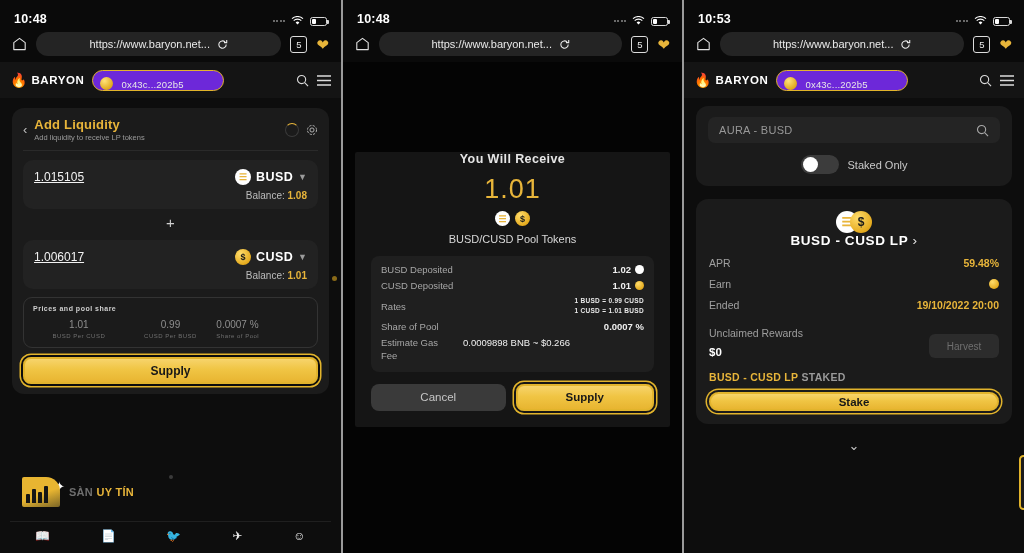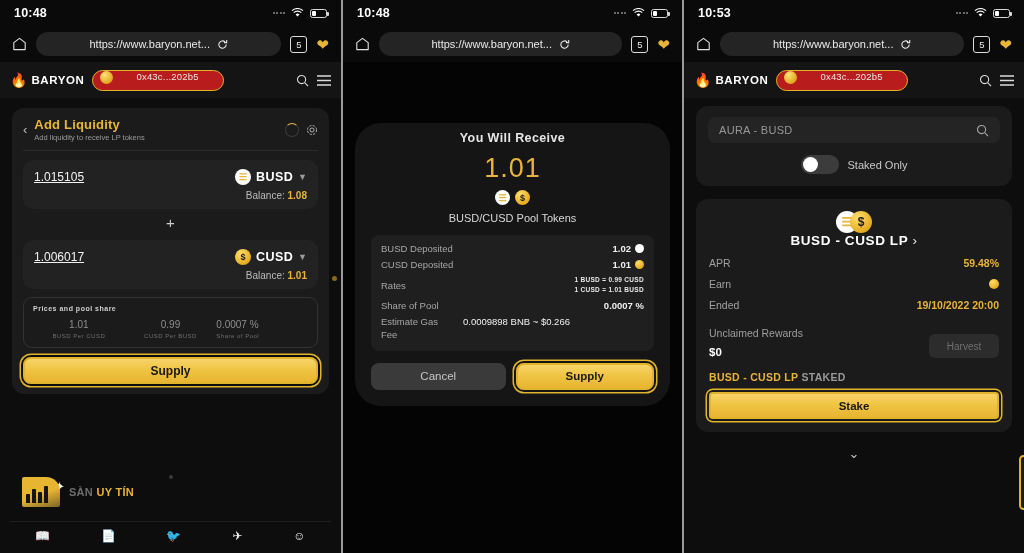--- a/index.html
+++ b/index.html
@@ -9,21 +9,21 @@
     font-family: "Liberation Sans", sans-serif;
     overflow: hidden;
   }
   .stage { width: 1024px; height: 553px; display: flex; background:#0a0a0a; }
   .panel { width: 341px; height: 553px; position: relative; overflow: hidden; background:#0d0d0d; }
   .panel + .panel { border-left: 2px solid #9a9a9a; }
   .panel:nth-child(3) { width: 342px; }
 
   
   .statusbar {
-    height: 26px; display: flex; align-items: center; justify-content: space-between;
+    height: 26px; display: flex; align-items: flex-end; justify-content: space-between;
     padding: 0 14px; background: #0a0a0a; color: #fff;
   }
   .st-time { font-size: 12.5px; font-weight: bold; letter-spacing: .2px; }
   .st-right { display: flex; align-items: center; gap: 6px; }
   .dots { display:flex; gap:1.5px; align-items:center; }
   .dots i { display:block; width:2px; height:2px; background:#8a8a8a; border-radius:50%; }
   .batt { width: 17px; height: 9px; border: 1.2px solid #d8d8d8; border-radius: 2.5px; position: relative; }
   .batt::after { content:""; position:absolute; right:-3px; top:2.4px; width:1.6px; height:4px; background:#d8d8d8; border-radius:0 1px 1px 0; }
   .batt i { position:absolute; left:1px; top:1px; bottom:1px; width:4px; background:#fff; border-radius:1px; }
 
@@ -46,21 +46,21 @@
   
   .appheader {
     height: 36px; background: #141414; display: flex; align-items: center;
     gap: 8px; padding: 0 10px; position: relative;
   }
   .brand { display: flex; align-items: center; gap: 4px; }
   .brand .flame { color: #f0b90b; font-size: 14px; line-height: 1; }
   .brand .bname { color:#fff; font-size: 11.5px; font-weight: bold; letter-spacing: .6px; }
   .addrpill {
     flex: 1; max-width: 132px; height: 21px; border: 1px solid #e2b42c; border-radius: 11px;
-    display: flex; align-items: flex-start; gap: 23px; padding: 0 7px; background: #b91c1c;
+    display: flex; align-items: flex-end; gap: 8px; padding: 0 7px; background: #6d28d9;
   }
   .coin-sm { width: 13px; height: 13px; border-radius: 50%;
     background: radial-gradient(circle at 35% 30%, #ffe27a, #e0a81c 70%); flex:none; }
   .addrtxt { color:#e8e8e8; font-size: 9.5px; letter-spacing: .2px; }
   .hdr-ic { color:#dcdcdc; font-size: 13px; margin-left:auto; }
   .hdr-ic.burger { margin-left: 0; }
 
   
   .content { padding: 10px 12px 0; }
   .card { background: #1b1b1b; border-radius: 12px; }
@@ -118,22 +118,22 @@
   .socialbar { position:absolute; left:10px; right:10px; bottom:4px; height: 28px;
                border-top:1px solid #1f1f1f; display:flex; align-items:center; justify-content:space-around; }
   .socialbar span { color:#f0f0f0; font-size: 12px; }
   .dotmark { position:absolute; left:50%; transform:translateX(-50%); bottom:74px;
              width:4px;height:4px;border-radius:50%;background:#3a3a3a; }
   .sidedot { position:absolute; right:4px; top:276px; width:5px;height:5px;border-radius:50%;
              background:#8a6a18; }
 
   
   .dim { position:absolute; inset: 62px 0 0 0; background: rgba(0,0,0,.62); }
-  .modal { position:absolute; left: 12px; right: 12px; top: 123px; background:#151515;
-           border-radius: 26px; padding: 8px 16px 16px; }
+  .modal { position:absolute; left: 12px; right: 12px; top: 152px; background:#151515;
+           border-radius: 2px; padding: 0 16px 16px; }
   .m-title { text-align:center; color:#e6e6e6; font-size: 12.5px; font-weight:bold; letter-spacing:.4px; }
   .m-big { text-align:center; color:#e8b53a; font-size: 27px; font-weight: 300; margin-top: 8px; letter-spacing:1px; }
   .m-coins { display:flex; justify-content:center; gap:5px; margin-top: 6px; }
   .m-coins .coin { width:15px;height:15px; }
   .m-pool { text-align:center; color:#d8d8d8; font-size: 11px; margin-top: 7px; }
   .m-detail { background:#1f1f1f; border-radius: 8px; margin-top: 11px; padding: 8px 10px 9px; }
   .drow { display:flex; justify-content:space-between; align-items:center; margin-bottom: 5px; }
   .dk { color:#a7a7a7; font-size: 9.5px; }
   .dv { color:#f0f0f0; font-size: 9.5px; font-weight:bold; display:flex; align-items:center; gap:4px; }
   .dv .coin { width:9px;height:9px; font-size:5px; }
@@ -172,21 +172,21 @@
   .fv.coinonly { display:flex; }
   .fv .coin { width:10px;height:10px;font-size:6px; }
   .urrow { display:flex; justify-content:space-between; align-items:flex-end; margin-top: 16px; }
   .ur-l .urt { color:#9e9e9e; font-size: 10.5px; }
   .ur-l .urv { color:#fff; font-size: 11.5px; font-weight:bold; margin-top: 7px; }
   .btn-harvest { width: 70px; height: 24px; border-radius: 6px; background:#2c2c2c;
                  display:flex; align-items:center; justify-content:center; color:#6f6f6f; font-size:10px; }
   .stakedline { margin-top: 13px; font-size: 10.5px; font-weight:bold; letter-spacing:.3px; }
   .stakedline .y { color:#e8b53a; }
   .stakedline .g { color:#9a9a9a; }
-  .btn-stake { margin-top: 9px; height: 27px; border-radius: 4px;
+  .btn-stake { margin-top: 9px; height: 19px; border-radius: 12px;
                background: linear-gradient(180deg,#f7d46b 0%, #f0c544 45%, #e8b531 100%);
                border:2px solid #e2b42c; box-shadow: 0 0 0 2px #1b1b1b, 0 0 0 3.5px #e2b42c;
                display:flex; align-items:center; justify-content:center; color:#181818; font-size:11.5px; font-weight:bold; }
   .bottomchev { text-align:center; color:#c8c8c8; font-size: 13px; margin-top: 14px; }
   .edgepill { position:absolute; right:-4px; top:455px; width:9px; height:55px;
               border:2px solid #e2b42c; border-radius:5px; background:#1b1b1b; }
 </style>
 </head>
 <body>
 

